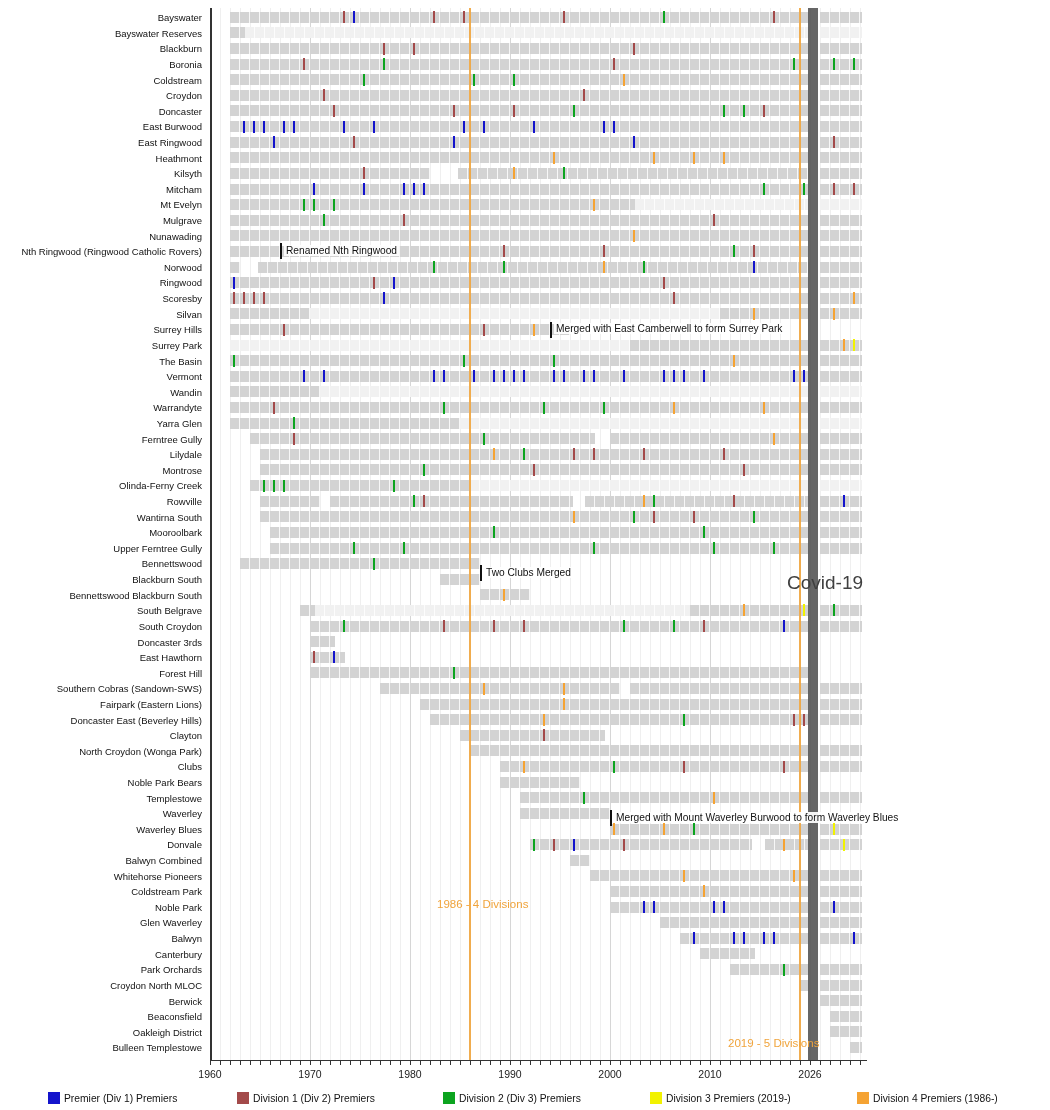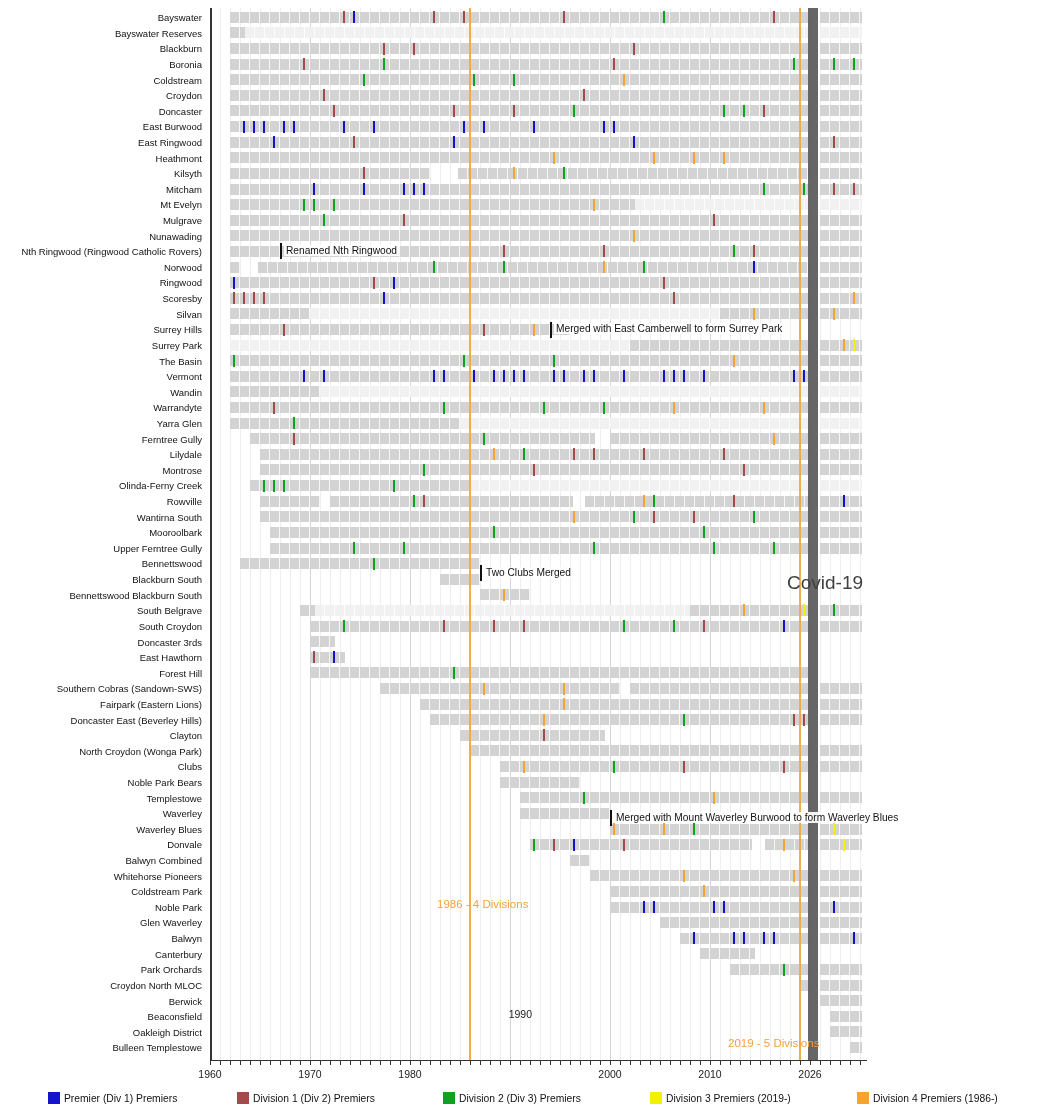--- a/index.html
+++ b/index.html
@@ -156,21 +156,21 @@
     <div class="xtick" style="left: 800px; top: 1061px;"></div>
     <div class="xtick" style="left: 810px; top: 1061px;"></div>
     <div class="xtick" style="left: 820px; top: 1061px;"></div>
     <div class="xtick" style="left: 830px; top: 1061px;"></div>
     <div class="xtick" style="left: 840px; top: 1061px;"></div>
     <div class="xtick" style="left: 850px; top: 1061px;"></div>
     <div class="xtick" style="left: 860px; top: 1061px;"></div>
     <div class="xtick-label" style="left: 188px; top: 1068px;">1960</div>
     <div class="xtick-label" style="left: 288px; top: 1068px;">1970</div>
     <div class="xtick-label" style="left: 388px; top: 1068px;">1980</div>
-    <div class="xtick-label" style="left: 488px; top: 1008px; text-align: right;">1990</div>
+    <div class="xtick-label" style="left: 488px; top: 1068px;">1990</div>
     <div class="xtick-label" style="left: 588px; top: 1068px;">2000</div>
     <div class="xtick-label" style="left: 688px; top: 1068px;">2010</div>
     <div class="xtick-label" style="left: 788px; top: 1068px;">2026</div>
     <div class="era-line" style="left: 469.2px; background: rgba(240, 164, 60, 0.9);"></div>
     <div class="era-label" style="left: 437px; top: 898px; color: rgb(240, 164, 60);">1986 - 4 Divisions</div>
     <div class="era-line" style="left: 799.2px; background: rgba(240, 164, 60, 0.9);"></div>
     <div class="era-label" style="left: 728px; top: 1037px; color: rgb(240, 164, 60);">2019 - 5 Divisions</div>
     <div class="club-label" style="top: 12.1px;">Bayswater</div>
     <div class="seg" style="left: 230px; width: 580px; top: 11.8px;"></div>
     <div class="seg" style="left: 820px; width: 42px; top: 11.8px;"></div>

